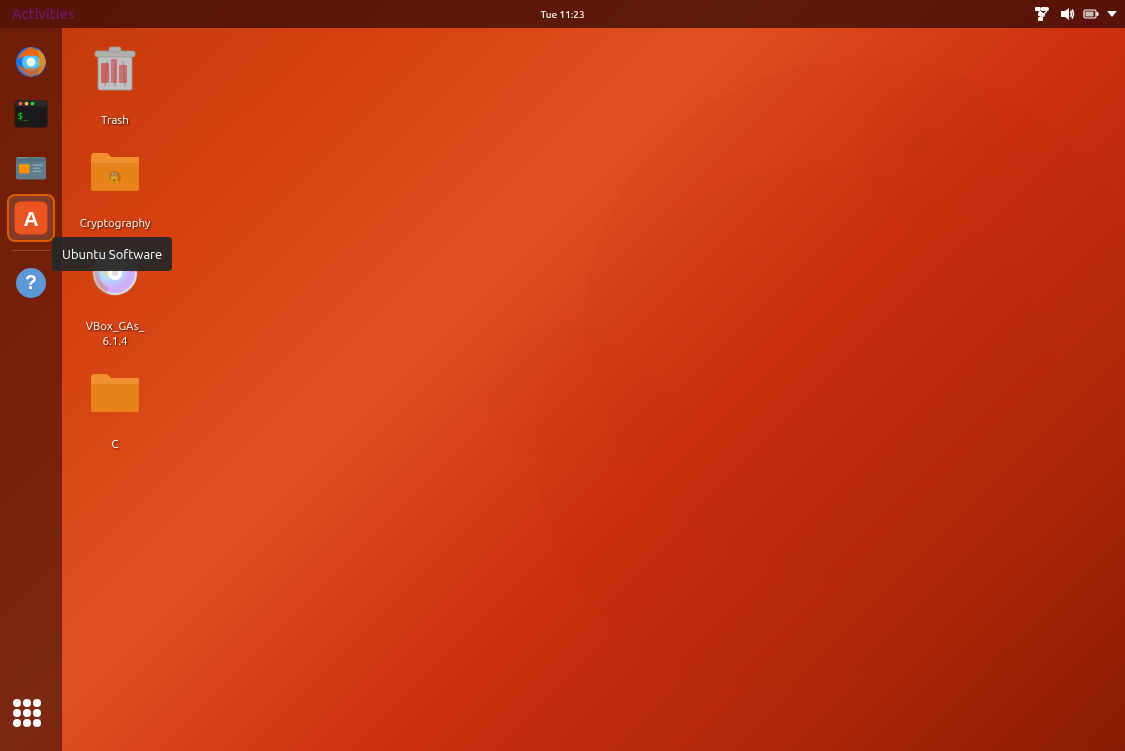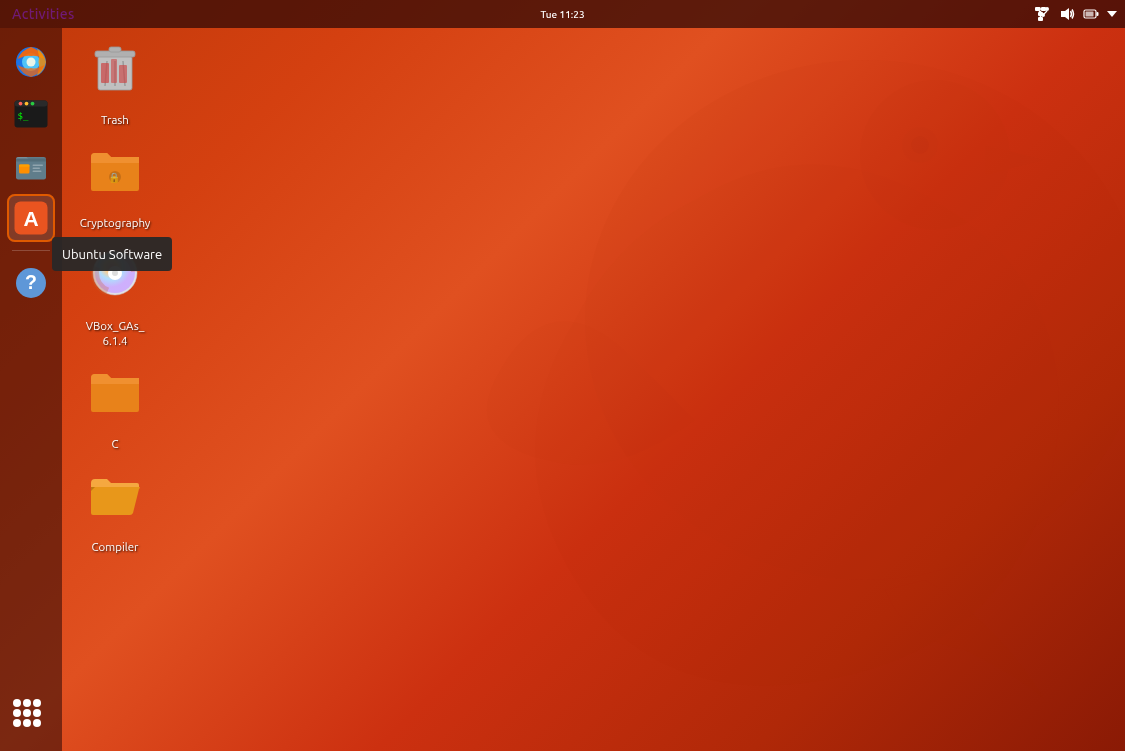--- a/index.html
+++ b/index.html
@@ -401,25 +401,14 @@
       <svg width="52" height="46" viewBox="0 0 52 46" xmlns="http://www.w3.org/2000/svg">
         <path d="M2 10 Q2 6 6 6 L18 6 L22 10 L48 10 Q50 10 50 12 L50 42 Q50 44 48 44 L4 44 Q2 44 2 42 Z" fill="#e8821a"></path>
         <path d="M2 10 L50 10 L50 16 L2 16 Z" fill="#f09030"></path>
         <path d="M2 10 Q2 6 6 6 L18 6 L22 10 Z" fill="#f09030"></path>
       </svg>
     </div>
     <span class="desktop-icon-label">C</span>
   </div>
 
 
-  <div class="desktop-icon">
-    <div class="desktop-icon-img">
-      <svg width="52" height="46" viewBox="0 0 52 46" xmlns="http://www.w3.org/2000/svg">
-
-        <path d="M2 12 Q2 8 6 8 L18 8 L22 12 L48 12 Q50 12 50 14 L50 16 L2 16 Z" fill="#f5a840"></path>
-        <path d="M2 16 L50 16 Q52 16 50 18 L44 42 Q43 44 41 44 L4 44 Q2 44 2 42 Z" fill="#e8971a"></path>
-        <path d="M2 16 L6 16 L2 20 Z" fill="#c07810"></path>
-      </svg>
-    </div>
-    <span class="desktop-icon-label">Compiler</span>
-  </div>
 
 </div>
 
 </body></html>

